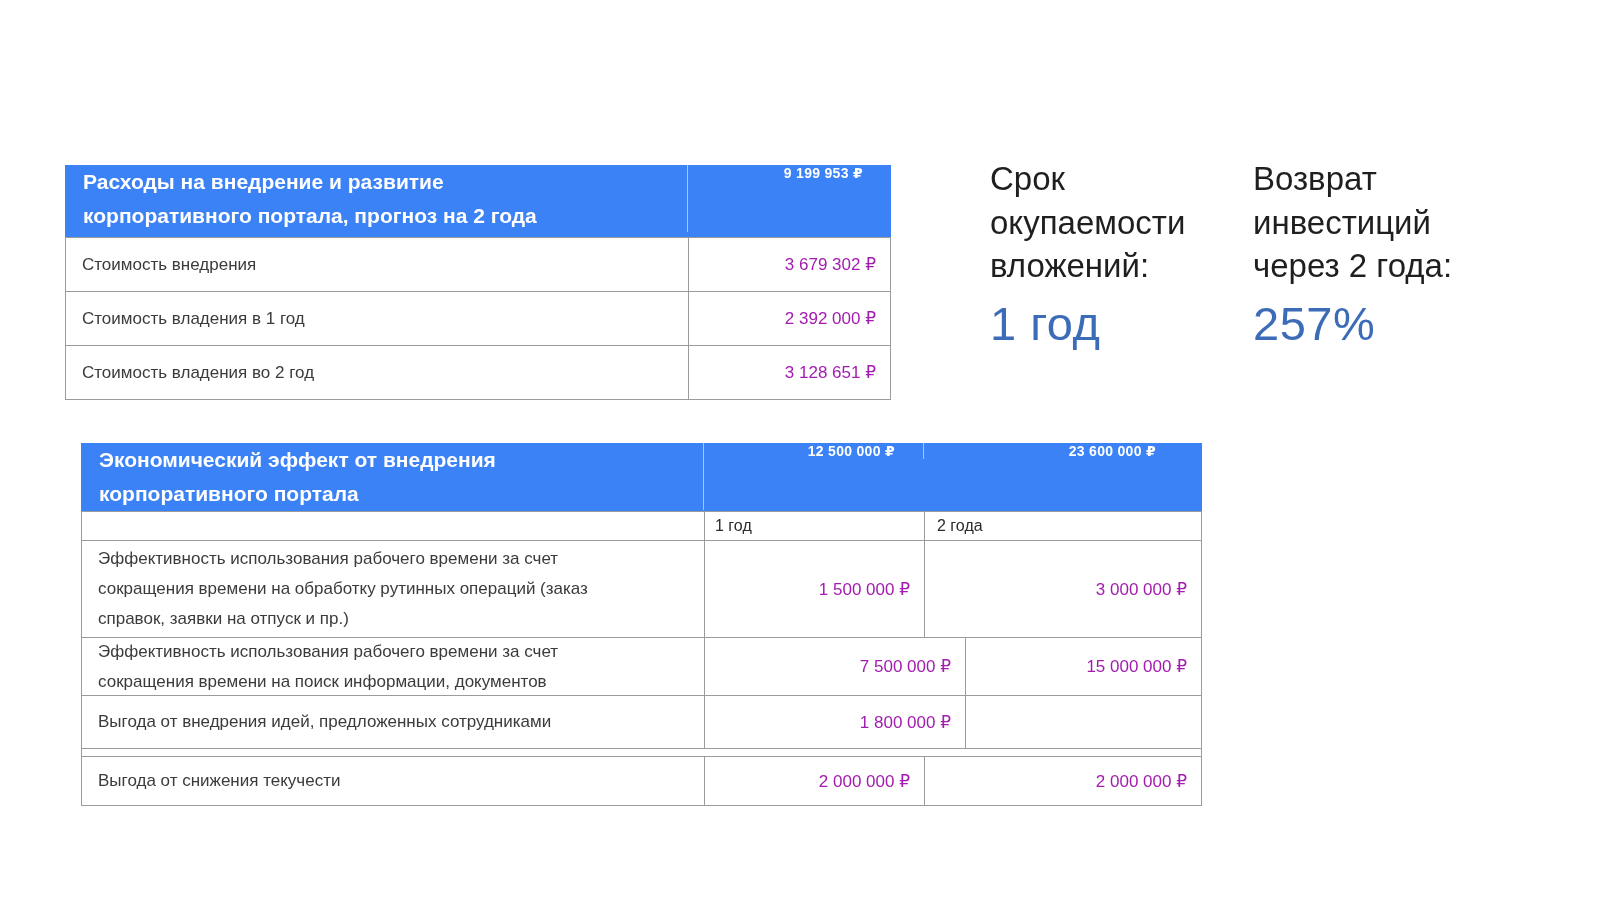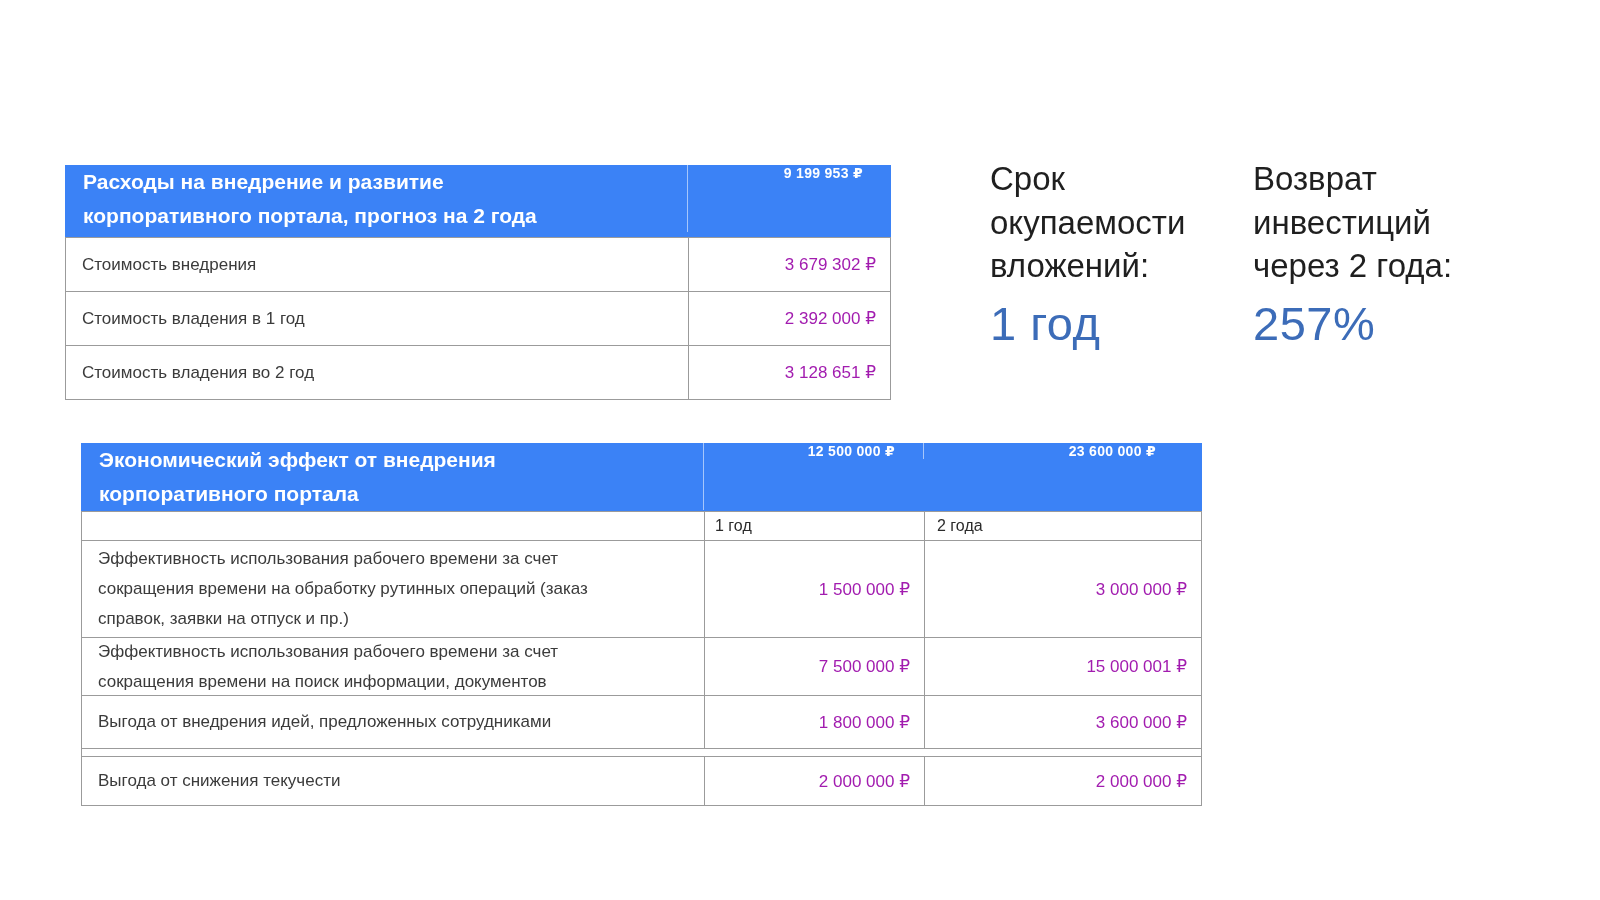--- a/index.html
+++ b/index.html
@@ -17,21 +17,21 @@
   .hdr-label{
     box-sizing:border-box;padding:0 18px;font-size:21px;line-height:1.6;white-space:pre-line;
     display:flex;align-items:center;border-right:1px solid rgba(255,255,255,.55);
   }
   .hdr-val{
     box-sizing:border-box;display:flex;align-items:center;justify-content:flex-end;
     padding-right:28px;font-size:14px;letter-spacing:.3px;
   }
   .rows{border:1px solid #9b9b9b;background:#ffffff;}
   .row{display:flex;}
-  .row + .row{border-top:1px solid #9b9b9b;}
+  .row + .row{border-top:1px solid #9b9b9b;gap:41px;}
   .cell-label{
     box-sizing:border-box;width:623px;border-right:1px solid #9b9b9b;
     padding:6px 16px;display:flex;align-items:center;
     font-size:17px;line-height:1.75;color:#3b3b3b;white-space:pre-line;
   }
   .cell-val{
     box-sizing:border-box;display:flex;align-items:center;justify-content:flex-end;
     padding-right:14px;font-size:17px;color:#a21caf;
   }
   
@@ -126,26 +126,25 @@
         <div class="cell-label">Эффективность использования рабочего времени за счет
 сокращения времени на обработку рутинных операций (заказ
 справок, заявки на отпуск и пр.)</div>
         <div class="cell-val c-y1">1 500 000 ₽</div>
         <div class="cell-val c-y2">3 000 000 ₽</div>
       </div>
       <div class="row r-mid">
         <div class="cell-label">Эффективность использования рабочего времени за счет
 сокращения времени на поиск информации, документов</div>
         <div class="cell-val c-y1">7 500 000 ₽</div>
-        <div class="cell-val c-y2">15 000 001 ₽</div>
+        <div class="cell-val c-y2">15 000 000 ₽</div>
       </div>
       <div class="row r-one">
         <div class="cell-label">Выгода от внедрения идей, предложенных сотрудниками</div>
         <div class="cell-val c-y1">1 800 000 ₽</div>
-        <div class="cell-val c-y2">3 600 000 ₽</div>
       </div>
       <div class="spacer-row"></div>
       <div class="row r-last">
         <div class="cell-label">Выгода от снижения текучести</div>
         <div class="cell-val c-y1">2 000 000 ₽</div>
         <div class="cell-val c-y2">2 000 000 ₽</div>
       </div>
     </div>
   </div>
 

